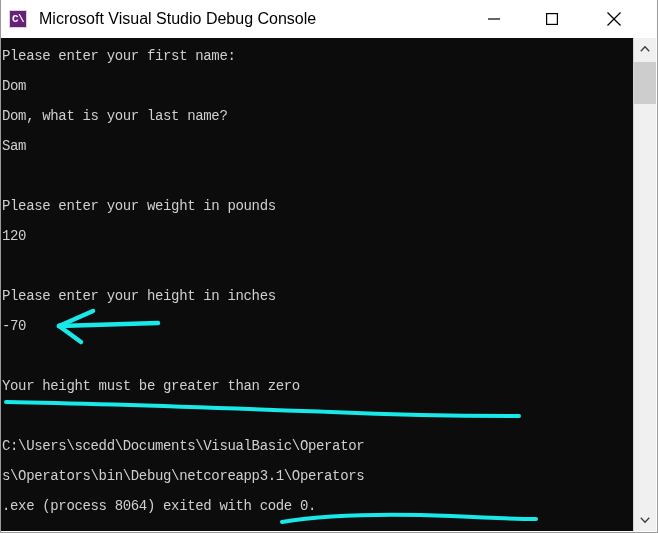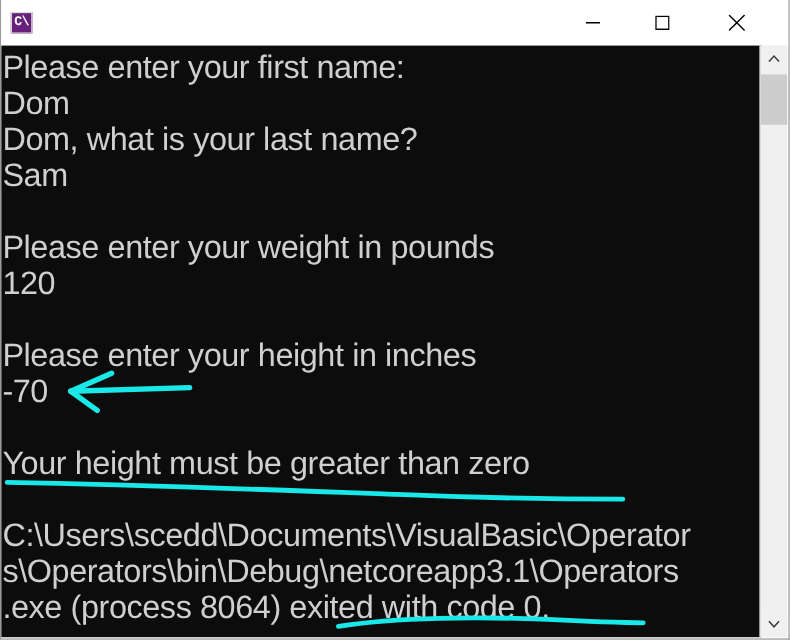--- a/index.html
+++ b/index.html
@@ -83,22 +83,22 @@
     left: 0; top: 38px;
     width: 634px;
     height: 493px;
     background: #0c0c0c;
     overflow: hidden;
   }
   #console-text {
     position: absolute;
     left: 1px; top: 3px;
     margin: 0;
-    font-family: Liberation Sans, sans-serif;
-    font-size: 27px;
+    font-family: Liberation Mono, monospace;
+    font-size: 14px;
     line-height: 30px;
     color: #cfcfcf;
     white-space: pre;
     letter-spacing: -0.35px;
   }
 
   
   #annotations {
     position: absolute;
     left: 0; top: 38px;
@@ -140,20 +140,21 @@
 <body>
 
 <div id="window">
 
   <div id="titlebar">
 
     <div id="app-icon">
       <span class="glyph">C\</span>
     </div>
 
+    <div id="title-text">Microsoft Visual Studio Debug Console</div>
 
     <div class="winbtn" id="btn-min">
       <svg width="12" height="12" viewBox="0 0 12 12">
         <line x1="0" y1="6" x2="12" y2="6" stroke="#000000" stroke-width="1.2"></line>
       </svg>
     </div>
 
     <div class="winbtn" id="btn-max">
       <svg width="12" height="12" viewBox="0 0 12 12">
         <rect x="0.6" y="0.6" width="10.8" height="10.8" fill="none" stroke="#000000" stroke-width="1.2"></rect>

